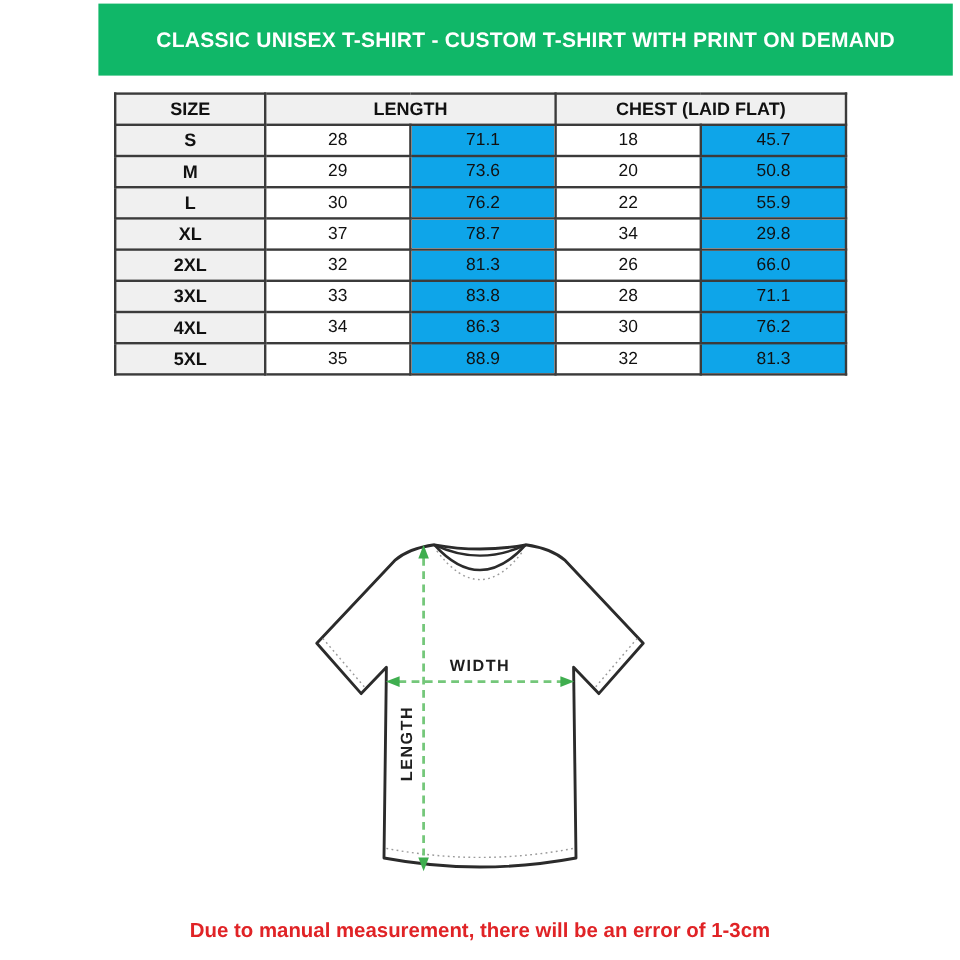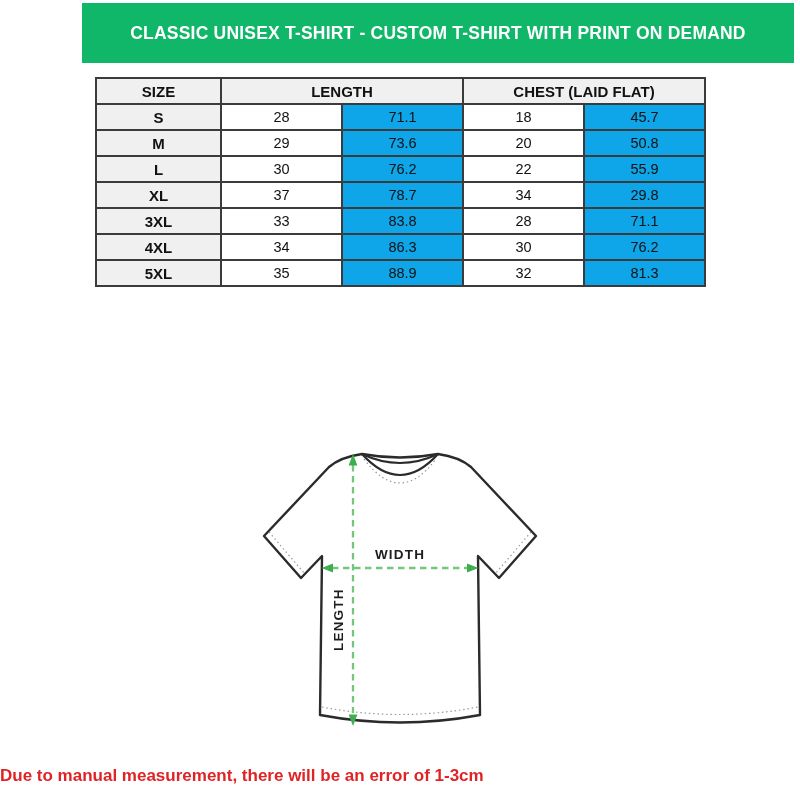--- a/index.html
+++ b/index.html
@@ -23,21 +23,21 @@
     border:2px solid #3B3B3B; height:26px; text-align:center; vertical-align:middle;
     color:#111111; overflow:hidden;
   }
   .size-table th { background:#F0F0F0; font-size:15px; font-weight:bold; }
   .size-table td { font-size:14.5px; font-weight:normal; background:#ffffff; }
   .size-table td.cell-size { background:#F0F0F0; font-weight:bold; font-size:15px; }
   .size-table td.cell-cm { background:#0ea5e9;margin-top:30px; }
   .size-table td.cell-in { background:#ffffff;border-radius:6px; }
   svg.tshirt { position:absolute; left:250px; top:445px; }
   .footnote {
-    position:absolute; left:0; top:766px; width:100%; 
+    position:absolute; left:0; top:766px; width:100%; text-align:center;
     color:#E02326; font-weight:bold; font-size:17px;
   }
 </style>
 </head>
 <body>
 
 <div class="page">
 
   <div class="banner">
     <span class="banner-text">CLASSIC UNISEX T-SHIRT - CUSTOM T-SHIRT WITH PRINT ON DEMAND</span>
@@ -81,20 +81,27 @@
           <td class="cell-cm">55.9</td>
         </tr>
         <tr>
           <td class="cell-size">XL</td>
           <td class="cell-in">37</td>
           <td class="cell-cm">78.7</td>
           <td class="cell-in">34</td>
           <td class="cell-cm">29.8</td>
         </tr>
         <tr>
+          <td class="cell-size">2XL</td>
+          <td class="cell-in">32</td>
+          <td class="cell-cm">81.3</td>
+          <td class="cell-in">26</td>
+          <td class="cell-cm">66.0</td>
+        </tr>
+        <tr>
           <td class="cell-size">3XL</td>
           <td class="cell-in">33</td>
           <td class="cell-cm">83.8</td>
           <td class="cell-in">28</td>
           <td class="cell-cm">71.1</td>
         </tr>
         <tr>
           <td class="cell-size">4XL</td>
           <td class="cell-in">34</td>
           <td class="cell-cm">86.3</td>

